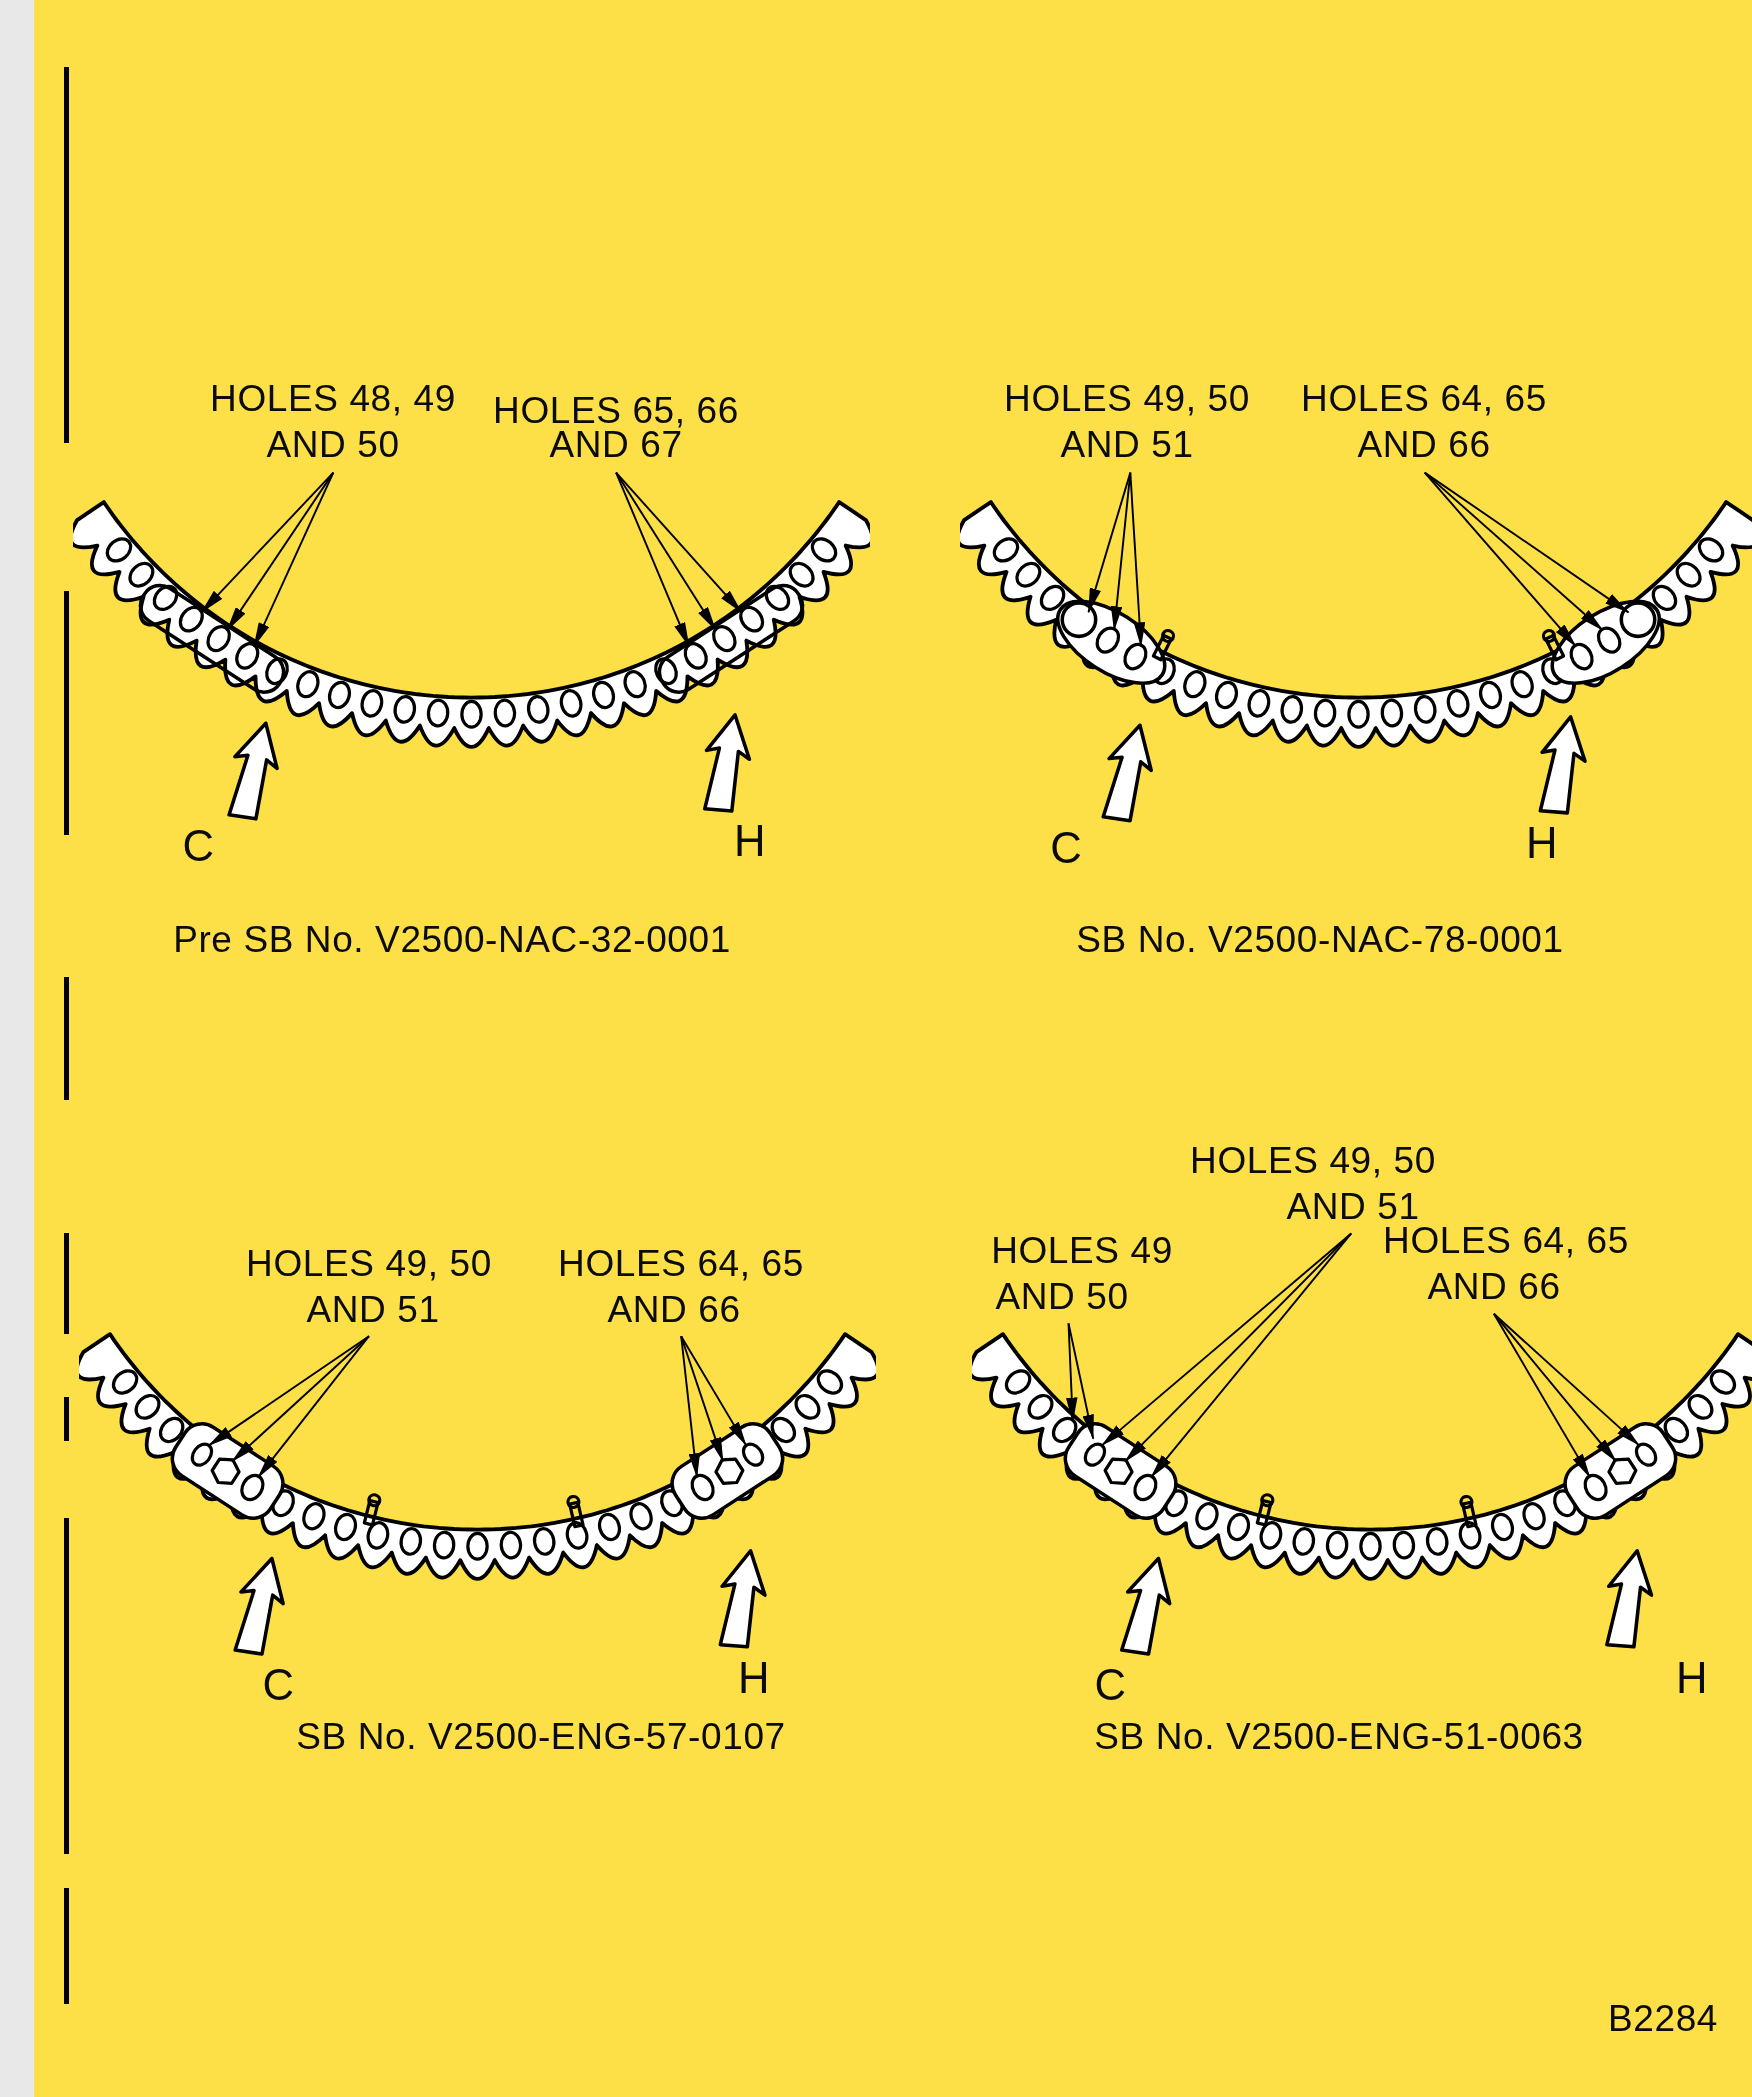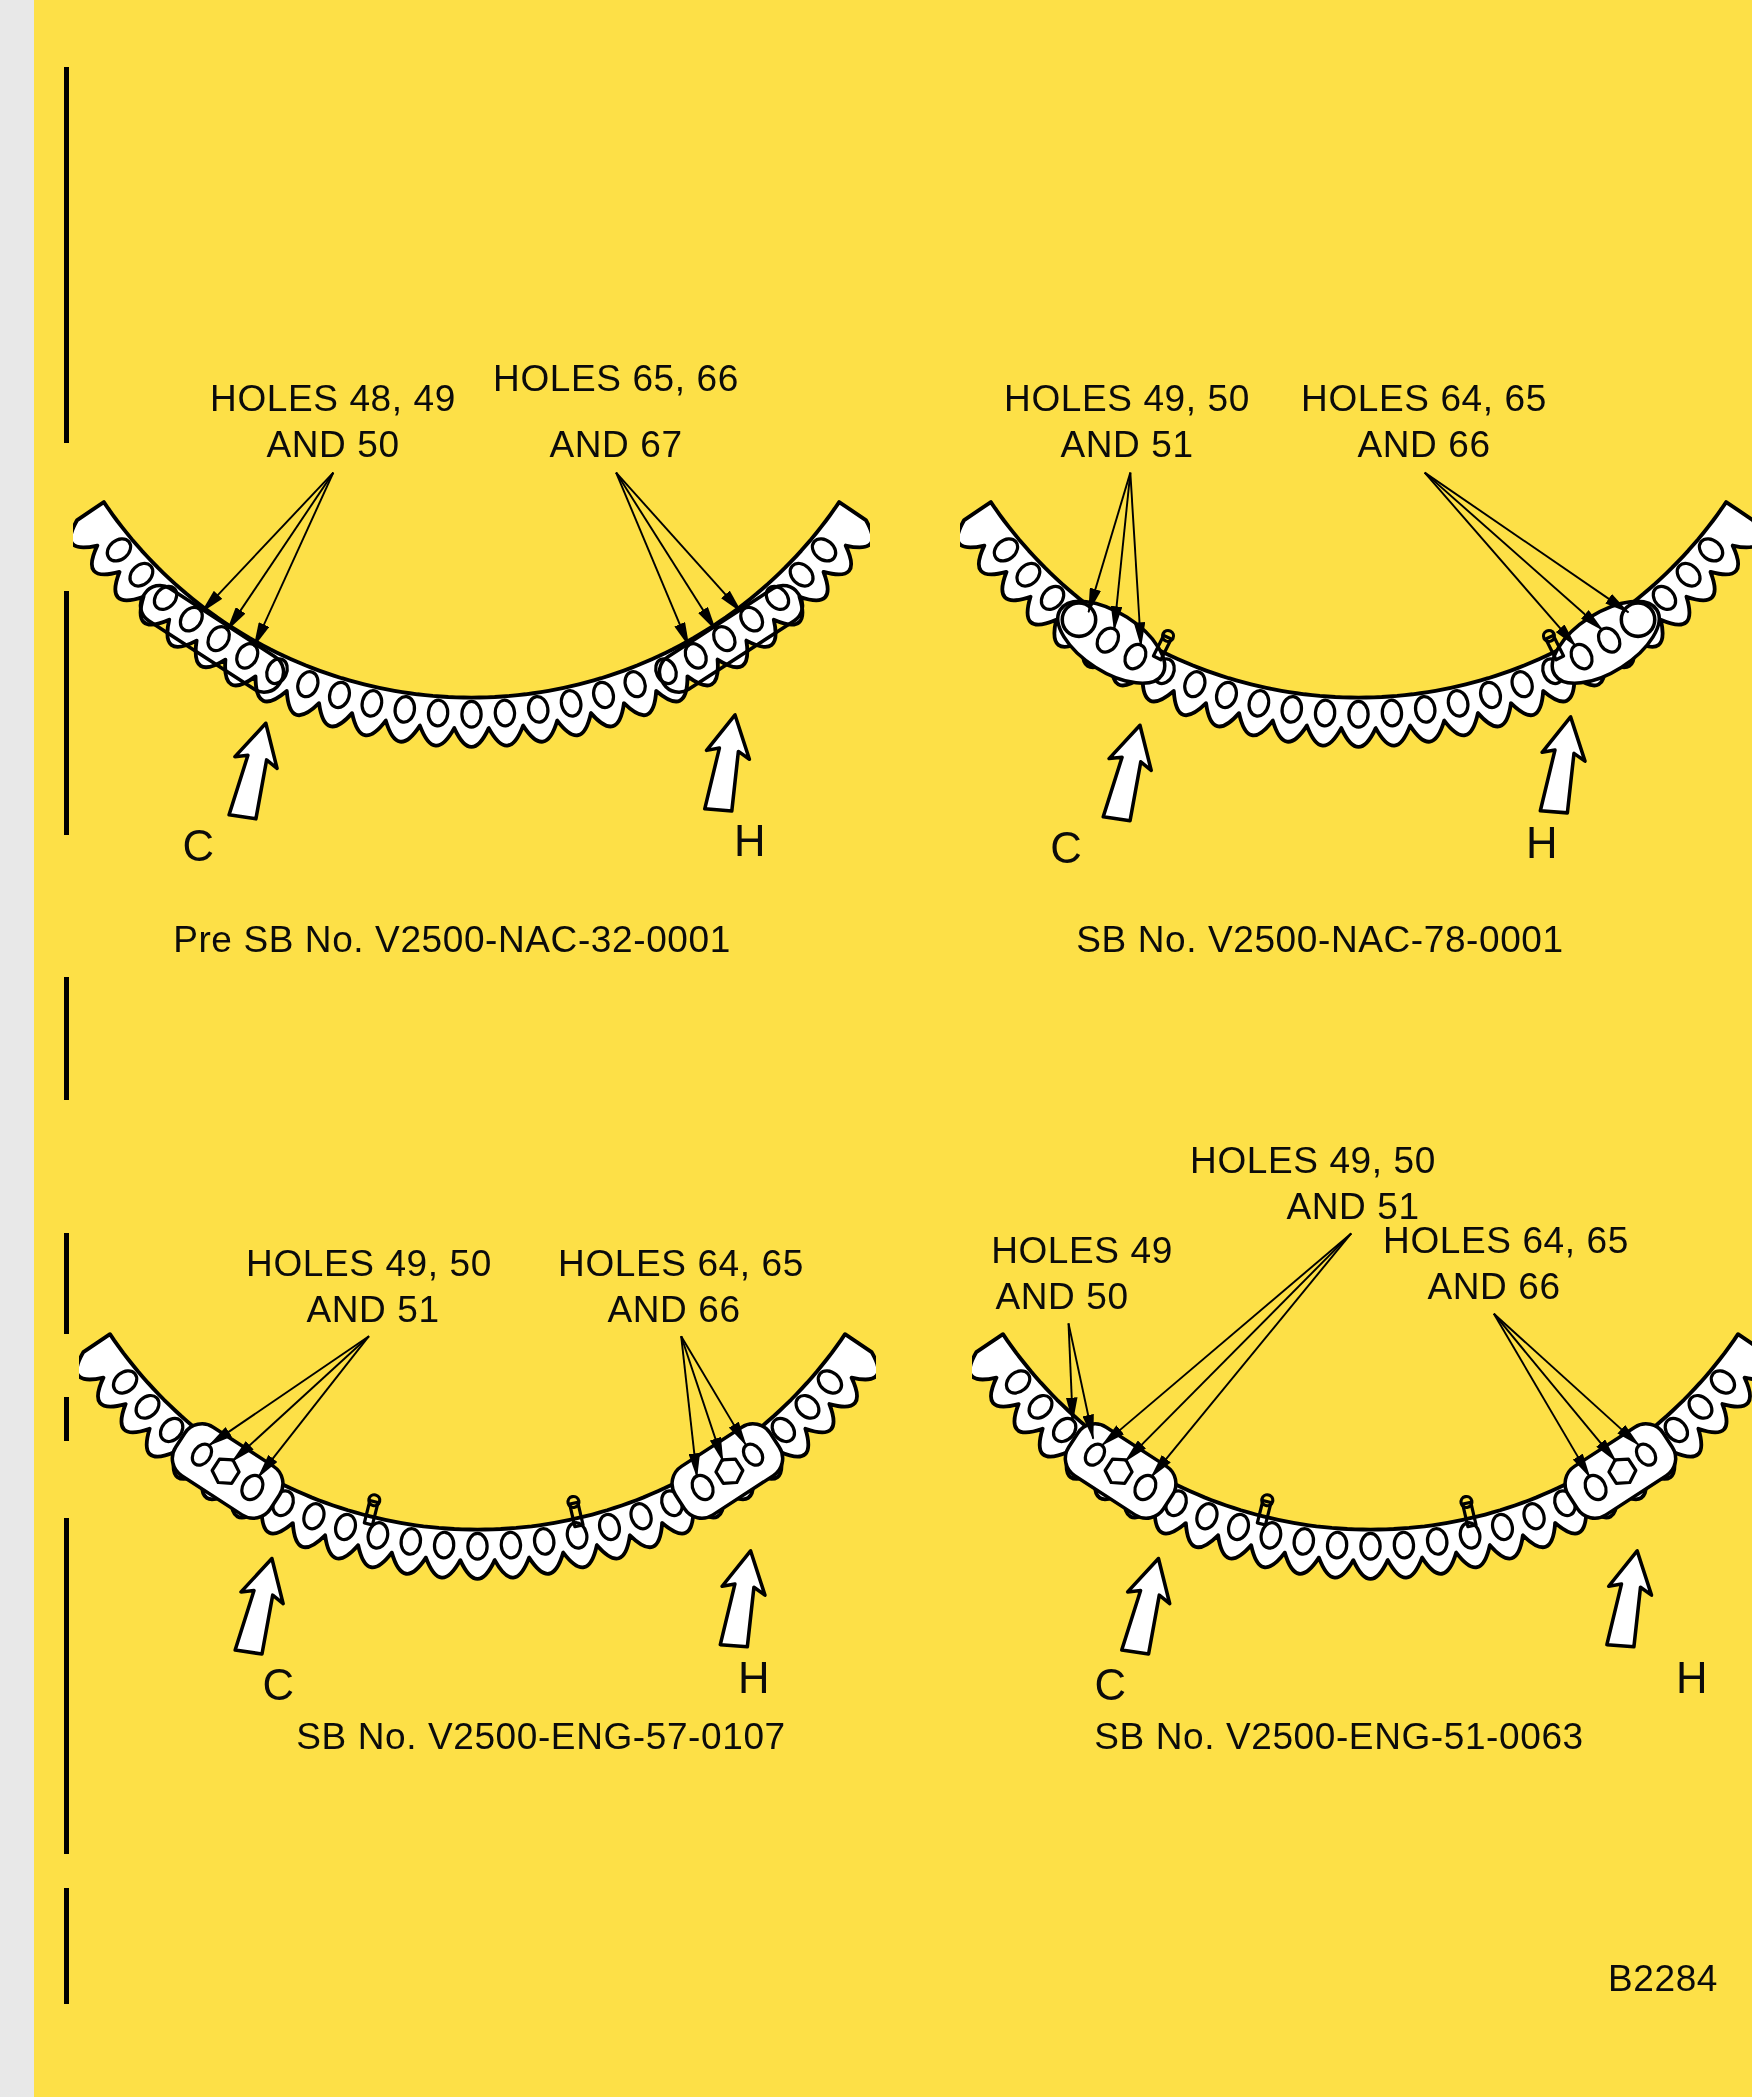--- a/index.html
+++ b/index.html
@@ -48,21 +48,21 @@
   <div class="change-bar" style="top:591px;height:244px"></div>
   <div class="change-bar" style="top:977px;height:123px"></div>
   <div class="change-bar" style="top:1233px;height:101px"></div>
   <div class="change-bar" style="top:1397px;height:44px"></div>
   <div class="change-bar" style="top:1518px;height:336px"></div>
   <div class="change-bar" style="top:1888px;height:116px"></div>
 
   <section>
     <div class="lbl" style="left:299px;top:378px">HOLES 48, 49</div>
     <div class="lbl" style="left:299px;top:424px">AND 50</div>
-    <div class="lbl" style="left:582px;top:358px">HOLES 65, 66</div>
+    <div class="lbl" style="left:582px;top:390px">HOLES 65, 66</div>
     <div class="lbl" style="left:582px;top:424px">AND 67</div>
     <svg id="fl0" class="diagram" style="left:39px;top:450px" width="797" height="463" viewBox="0 -40 1240 720">
       <text class="ch" x="195" y="600">C</text>
       <text class="ch" x="1053" y="592">H</text>
     <path d="M48.0,40.8L54.8,50.8L61.8,60.6L68.9,70.3L76.3,79.8L83.8,89.2L91.4,98.5L99.3,107.7L107.2,116.7L115.4,125.6L123.7,134.3L132.1,142.9L140.7,151.3L149.4,159.6L158.3,167.8L167.3,175.7L176.5,183.6L185.8,191.2L195.2,198.7L204.7,206.1L214.4,213.2L224.2,220.2L234.2,227.0L244.2,233.7L254.4,240.2L264.6,246.4L275.0,252.6L285.5,258.5L296.1,264.2L306.7,269.8L317.5,275.2L328.4,280.4L339.4,285.3L350.4,290.1L361.5,294.8L372.7,299.2L384.0,303.4L395.4,307.4L406.8,311.2L418.3,314.9L429.8,318.3L441.4,321.5L453.1,324.5L464.8,327.3L476.5,329.9L488.3,332.3L500.2,334.5L512.1,336.5L524.0,338.3L535.9,339.9L547.9,341.2L559.9,342.4L571.9,343.3L583.9,344.1L595.9,344.6L608.0,344.9L620.0,345.0L632.0,344.9L644.1,344.6L656.1,344.1L668.1,343.3L680.1,342.4L692.1,341.2L704.1,339.9L716.0,338.3L727.9,336.5L739.8,334.5L751.7,332.3L763.5,329.9L775.2,327.3L786.9,324.5L798.6,321.5L810.2,318.3L821.7,314.9L833.2,311.2L844.6,307.4L856.0,303.4L867.3,299.2L878.5,294.8L889.6,290.1L900.6,285.3L911.6,280.4L922.5,275.2L933.3,269.8L943.9,264.2L954.5,258.5L965.0,252.6L975.4,246.4L985.6,240.2L995.8,233.7L1005.8,227.0L1015.8,220.2L1025.6,213.2L1035.3,206.1L1044.8,198.7L1054.2,191.2L1063.5,183.6L1072.7,175.7L1081.7,167.8L1090.6,159.6L1099.3,151.3L1107.9,142.9L1116.3,134.3L1124.6,125.6L1132.8,116.7L1140.7,107.7L1148.6,98.5L1156.2,89.2L1163.7,79.8L1171.1,70.3L1178.2,60.6L1185.2,50.8L1192.0,40.8L1233.5,68.8Q1264.3,122.4 1202.2,108.5Q1229.8,166.7 1167.7,149.6Q1191.0,209.6 1130.3,188.1Q1149.2,249.6 1090.3,223.8Q1104.6,286.5 1047.7,256.4Q1057.4,320.0 1002.9,285.9Q1007.9,350.1 956.0,312.1Q956.4,376.4 907.4,334.7Q903.1,399.0 857.2,353.8Q848.3,417.6 805.8,369.2Q792.3,432.1 753.4,380.8Q735.4,442.6 700.3,388.6Q677.8,448.9 646.8,392.5Q620.0,451.0 593.2,392.5Q562.2,448.9 539.7,388.6Q504.6,442.6 486.6,380.8Q447.7,432.1 434.2,369.2Q391.7,417.6 382.8,353.8Q336.9,399.0 332.6,334.8Q283.6,376.4 284.0,312.1Q232.1,350.1 237.1,285.9Q182.6,320.1 192.3,256.4Q135.4,286.5 149.7,223.8Q90.8,249.6 109.7,188.1Q49.0,209.6 72.3,149.6Q10.2,166.7 37.8,108.5Q-24.3,122.4 6.5,68.8Z" class="ln band"></path>
         <ellipse cx="71.5" cy="115.2" rx="15" ry="20" transform="rotate(50.0 71.5 115.2)" class="ln thin"></ellipse>
         <ellipse cx="106.4" cy="153.9" rx="15" ry="20" transform="rotate(45.8 106.4 153.9)" class="ln thin"></ellipse>
         <ellipse cx="144.0" cy="189.9" rx="15" ry="20" transform="rotate(41.7 144.0 189.9)" class="ln thin"></ellipse>
         <ellipse cx="184.1" cy="223.0" rx="15" ry="20" transform="rotate(37.5 184.1 223.0)" class="ln thin"></ellipse>
         <ellipse cx="226.6" cy="253.2" rx="15" ry="20" transform="rotate(33.3 226.6 253.2)" class="ln thin"></ellipse>
@@ -303,16 +303,16 @@
         <line x1="150" y1="24" x2="188.4" y2="203.5" class="ldr" marker-end="url(#ah-fl3)"></line>
         <line x1="812" y1="9" x2="961.6" y2="263.7" class="ldr" marker-end="url(#ah-fl3)"></line>
         <line x1="812" y1="9" x2="1002.2" y2="239.1" class="ldr" marker-end="url(#ah-fl3)"></line>
         <line x1="812" y1="9" x2="1038.1" y2="213.9" class="ldr" marker-end="url(#ah-fl3)"></line>
         <polygon points="0,0 -34,62 -15,55 -21,152 21,148 15,55 34,64" class="ln fill" transform="translate(290 390) rotate(14)"></polygon>
         <polygon points="0,0 -34,62 -15,55 -21,152 21,148 15,55 34,64" class="ln fill" transform="translate(1035 378) rotate(10)"></polygon>
       </svg>
     <div class="caption" style="left:1305px;top:1716px">SB No. V2500-ENG-51-0063</div>
   </section>
 
-  <div class="figcode" style="left:1629px;top:1958px">B2284</div>
+  <div class="figcode" style="left:1629px;top:1998px">B2284</div>
 
 </div>
 
 
 </body></html>

